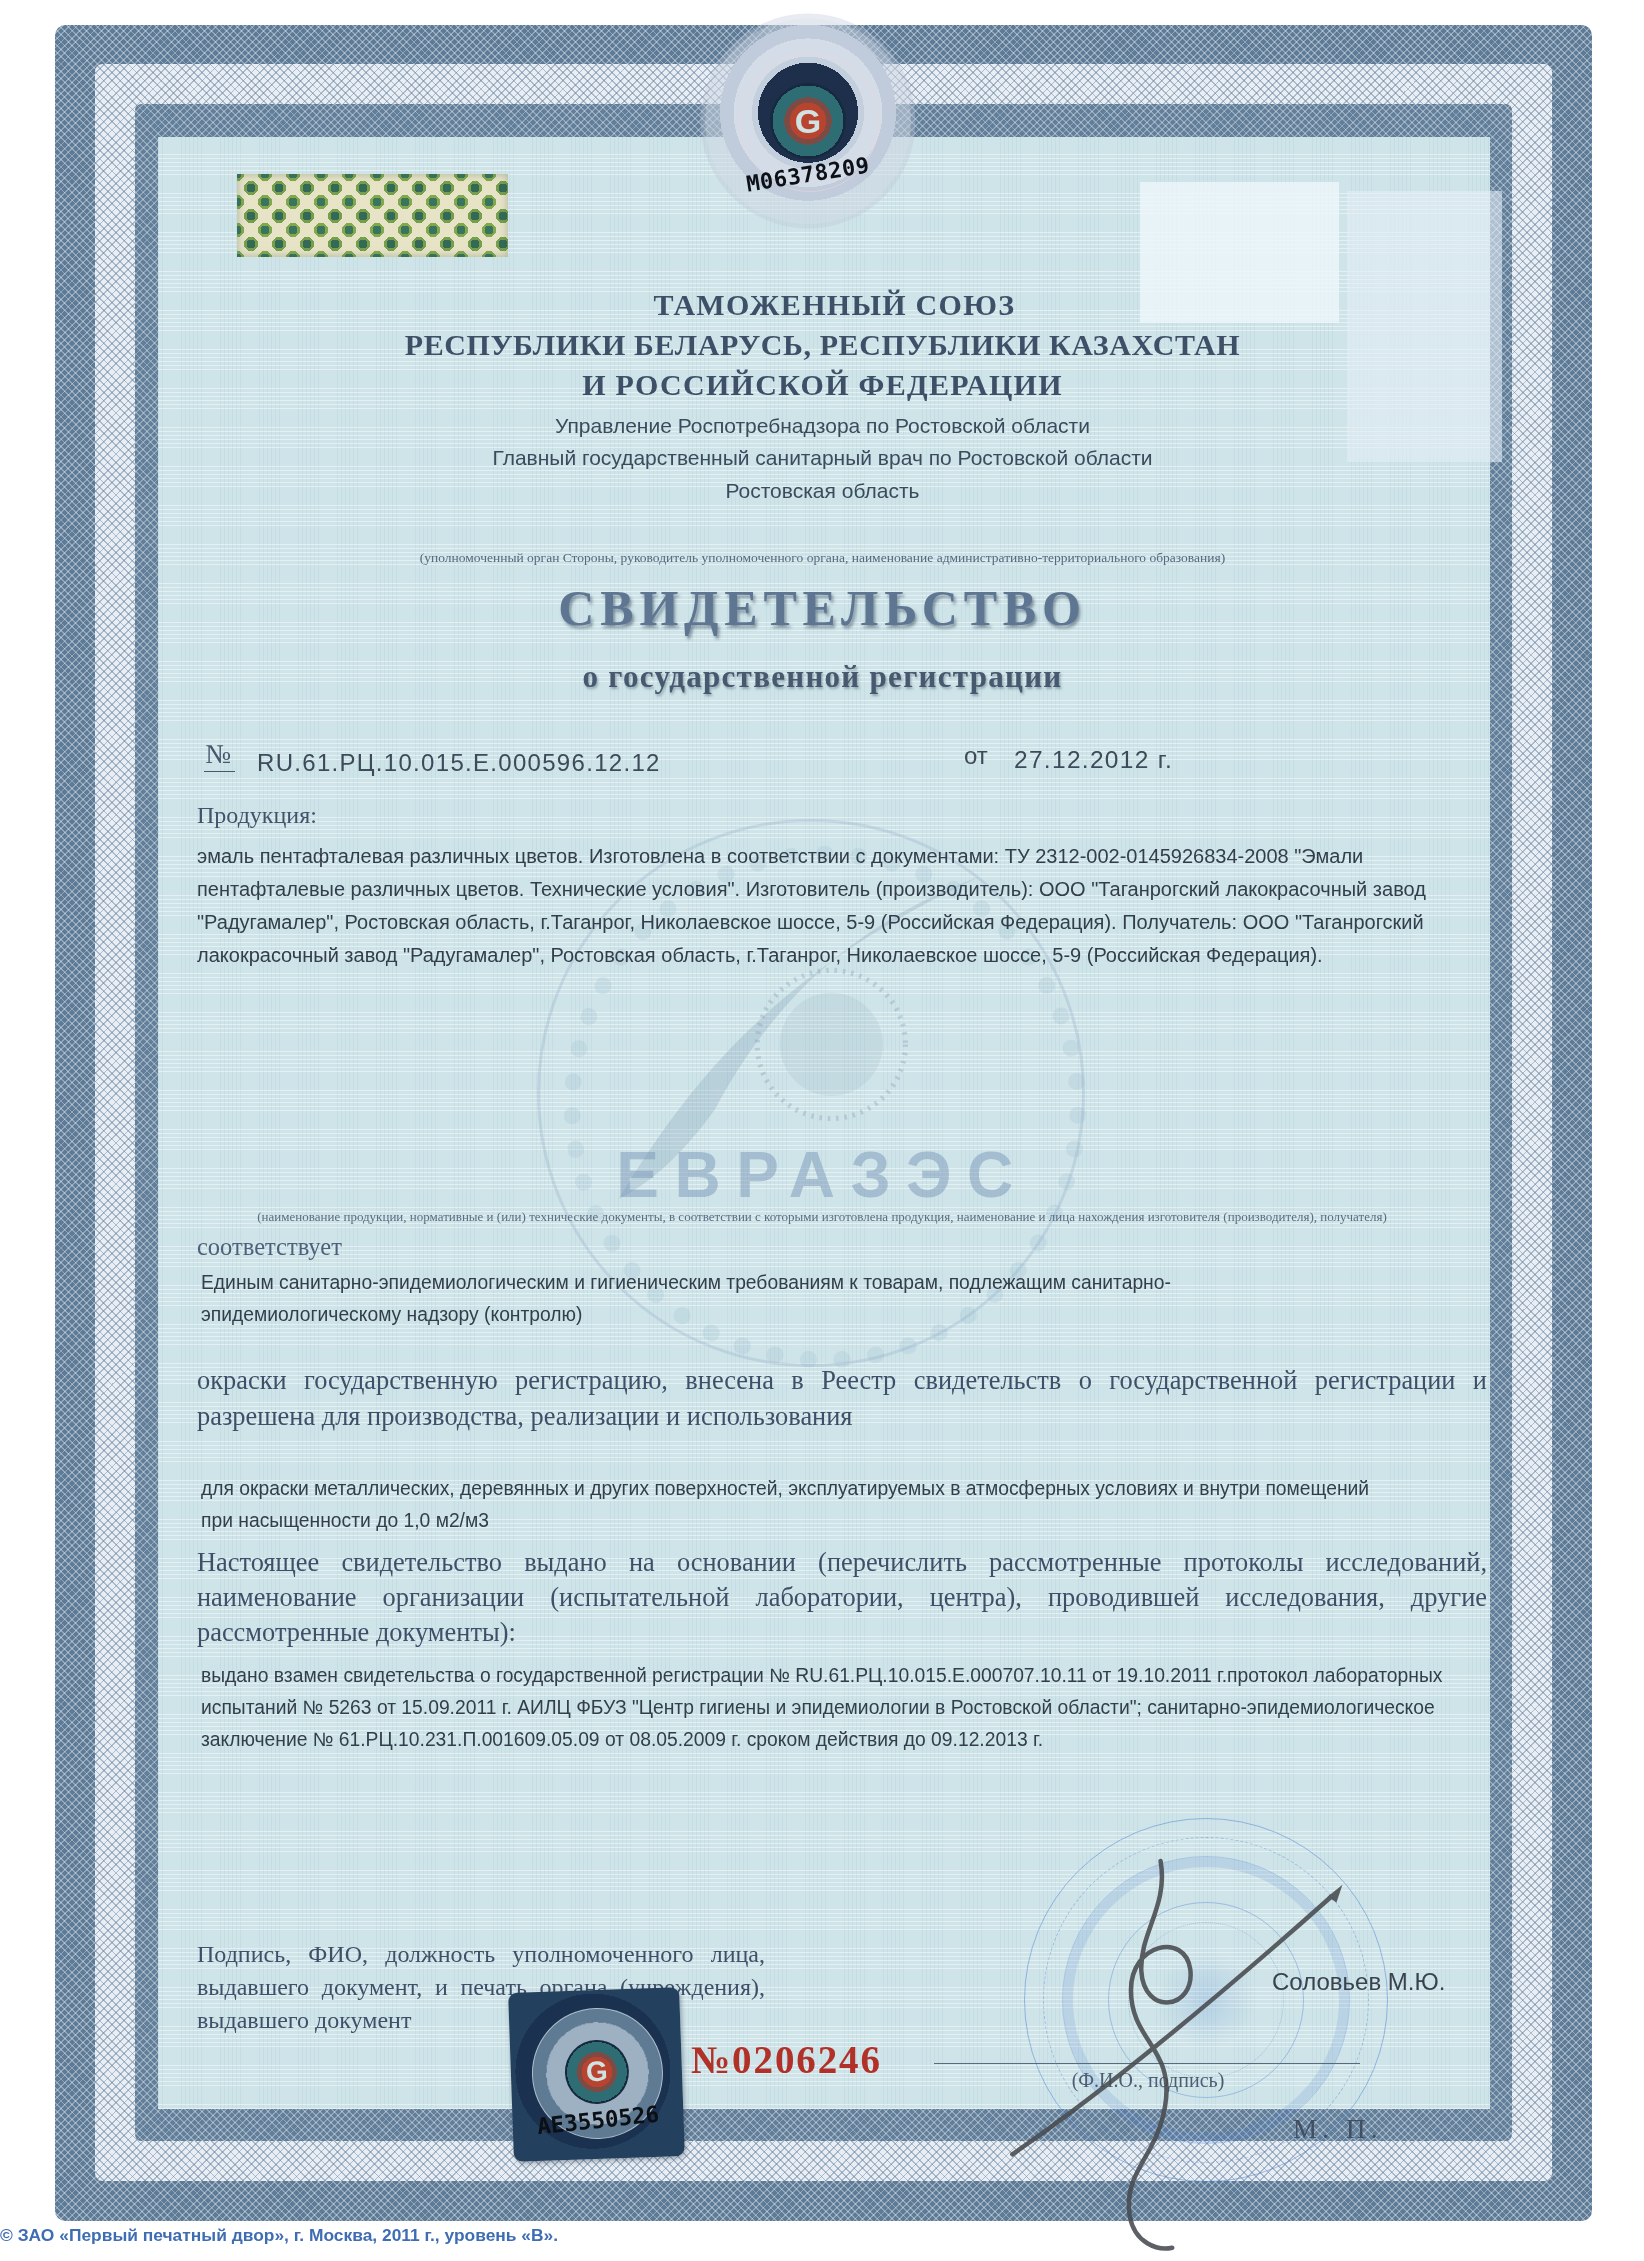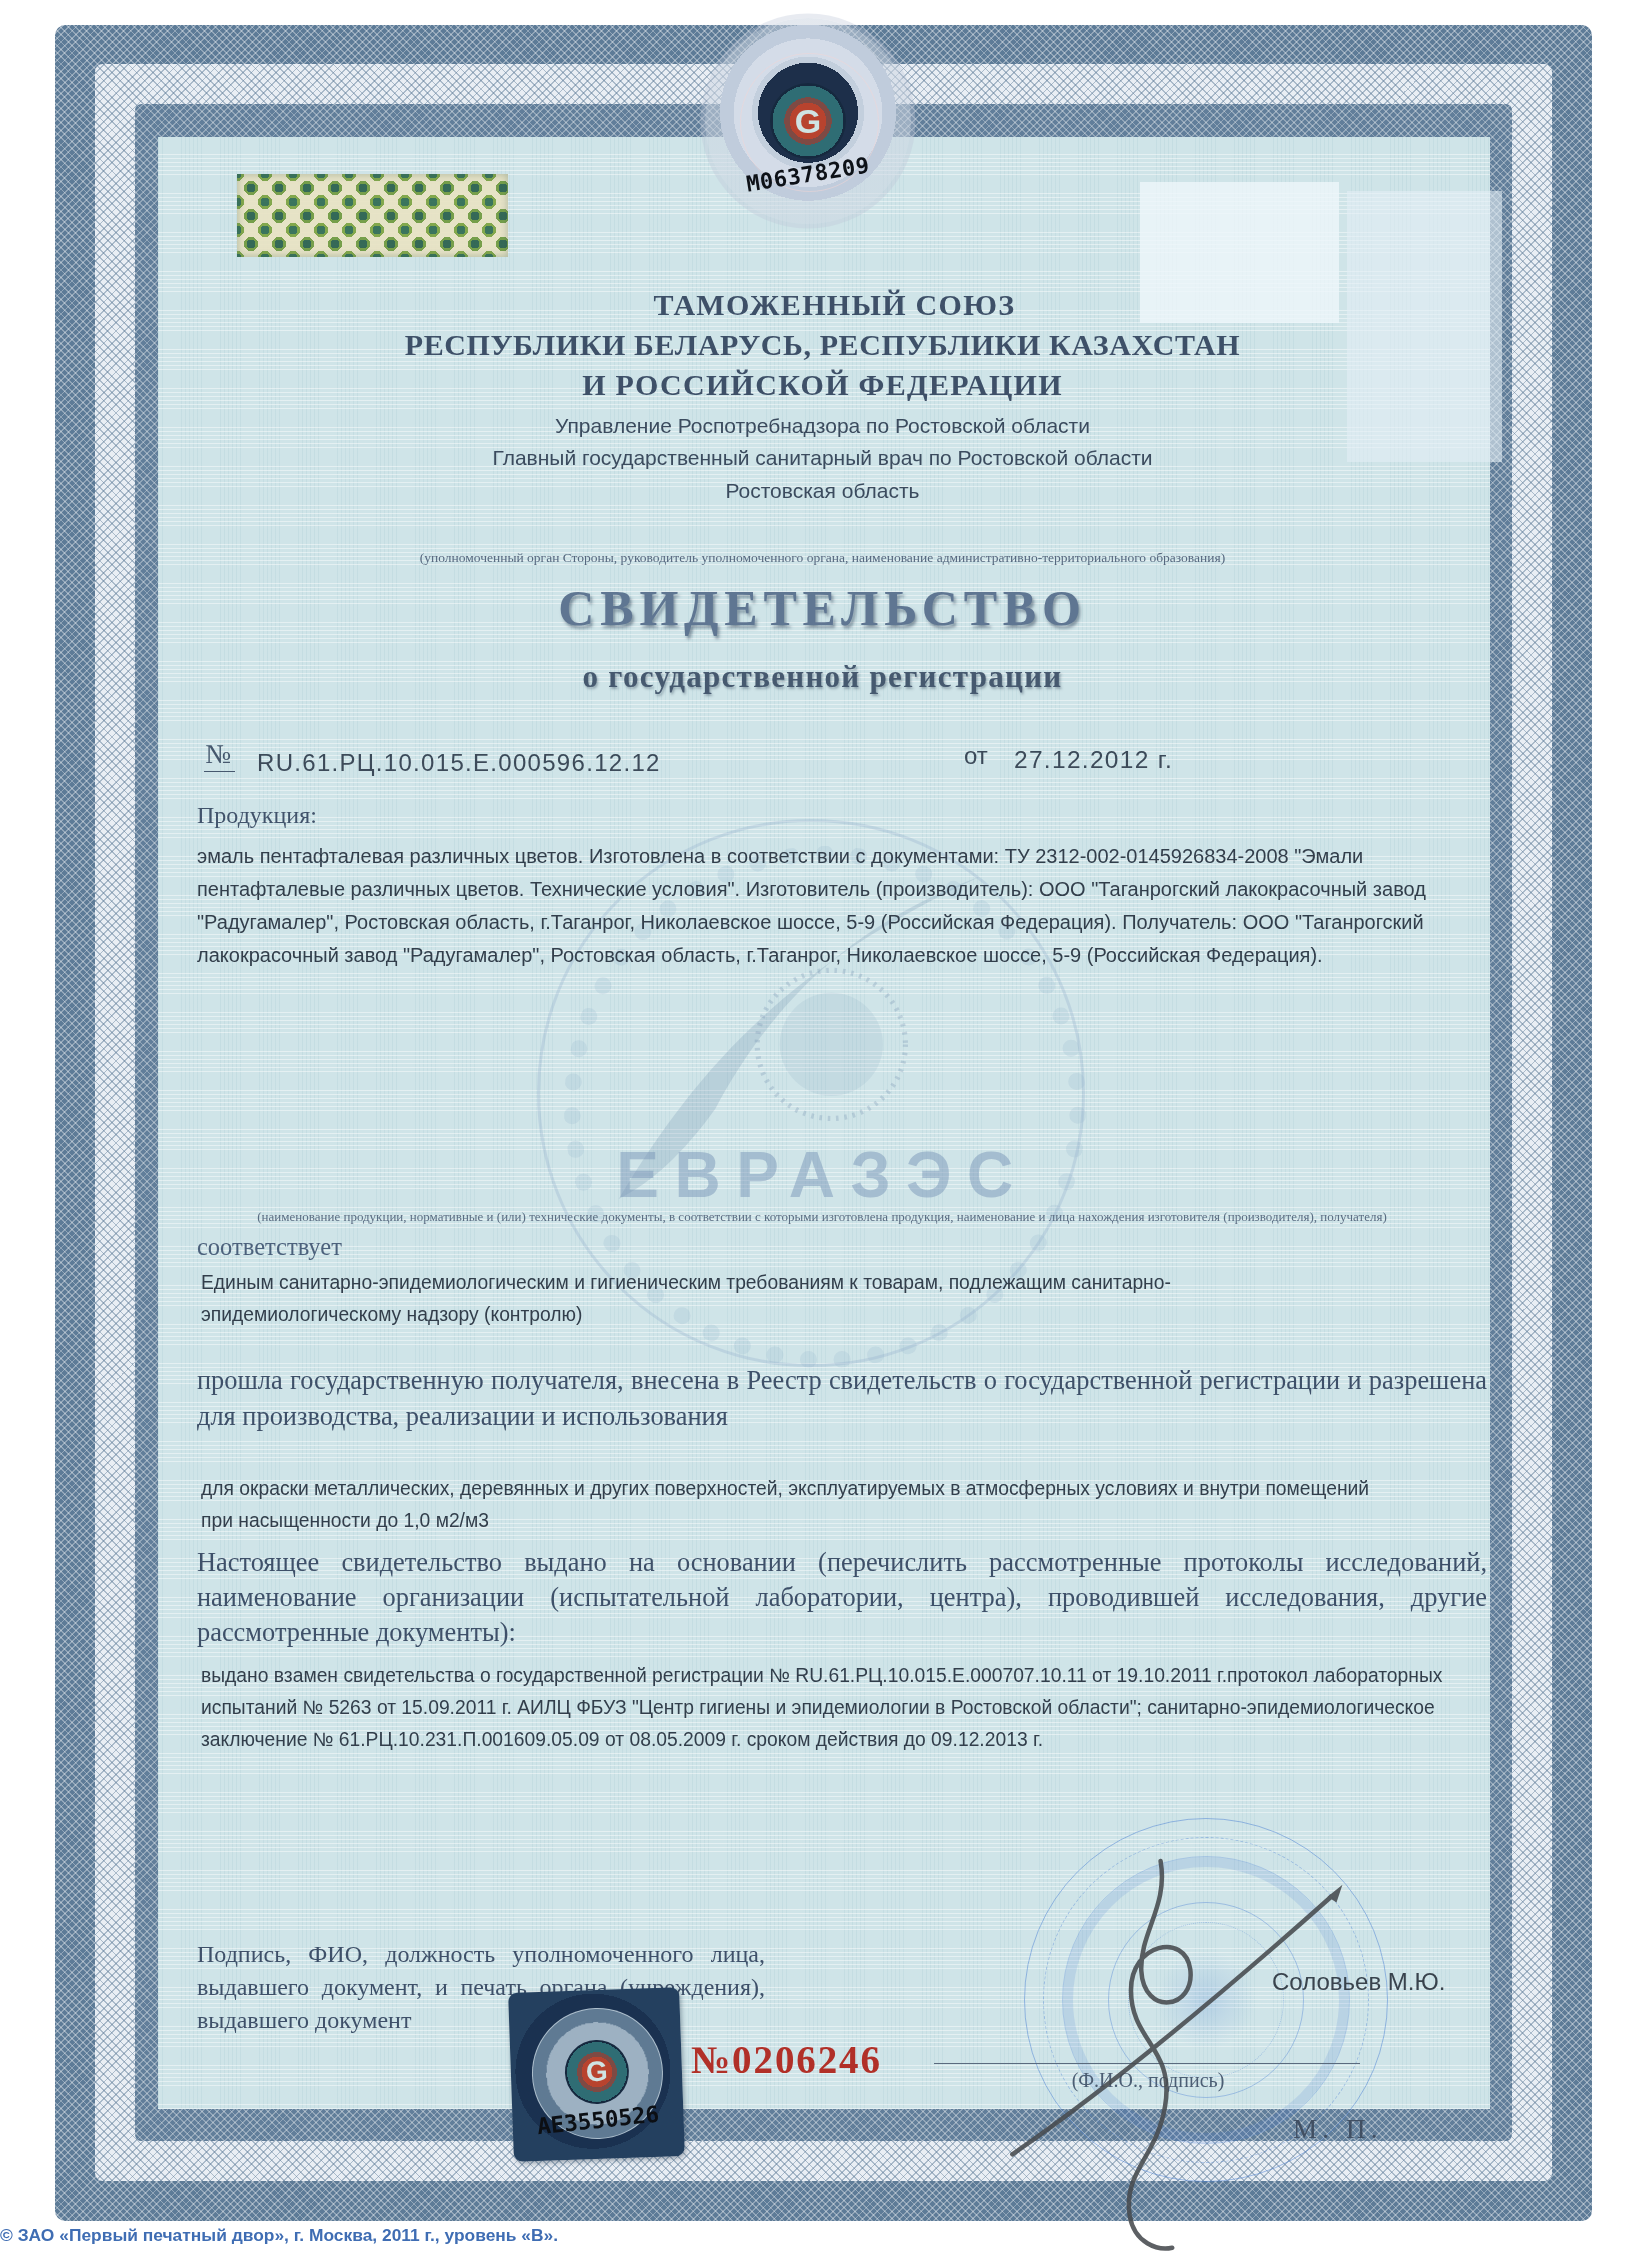--- a/index.html
+++ b/index.html
@@ -170,21 +170,21 @@
   <div class="abs fromlbl">от</div>
   <div class="abs dateval">27.12.2012 г.</div>
 
   <div class="abs body-serif prodlbl">Продукция:</div>
   <div class="abs body-sans prodtxt">эмаль пентафталевая различных цветов. Изготовлена в соответствии с документами: ТУ 2312-002-0145926834-2008 "Эмали пентафталевые различных цветов. Технические условия". Изготовитель (производитель): ООО "Таганрогский лакокрасочный завод "Радугамалер", Ростовская область, г.Таганрог, Николаевское шоссе, 5-9 (Российская Федерация).  Получатель: ООО "Таганрогский лакокрасочный завод "Радугамалер", Ростовская область, г.Таганрог, Николаевское шоссе, 5-9 (Российская Федерация).</div>
   <div class="abs cap2">(наименование продукции, нормативные и (или) технические документы, в соответствии с которыми изготовлена продукция, наименование и лица нахождения изготовителя (производителя), получателя)</div>
 
   <div class="abs body-serif sootv">соответствует</div>
   <div class="abs body-sans compl">Единым санитарно-эпидемиологическим и гигиеническим требованиям к товарам, подлежащим санитарно-эпидемиологическому надзору (контролю)</div>
 
-  <div class="abs body-serif just regtxt">прошла государственную получателя, внесена в Реестр свидетельств о государственной регистрации и разрешена для производства, реализации и использования</div>
+  <div class="abs body-serif just regtxt">окраски государственную регистрацию, внесена в Реестр свидетельств о государственной регистрации и разрешена для производства, реализации и использования</div>
   <div class="abs body-sans usage">для окраски металлических, деревянных и других поверхностей, эксплуатируемых в атмосферных условиях и внутри помещений при насыщенности до 1,0 м2/м3</div>
 
   <div class="abs body-serif just basislead">Настоящее свидетельство выдано на основании (перечислить рассмотренные протоколы исследований, наименование организации (испытательной лаборатории, центра), проводившей исследования, другие рассмотренные документы):</div>
   <div class="abs body-sans basistxt">выдано взамен свидетельства о государственной регистрации № RU.61.РЦ.10.015.Е.000707.10.11 от 19.10.2011 г.протокол лабораторных испытаний № 5263 от 15.09.2011 г. АИЛЦ ФБУЗ "Центр гигиены и эпидемиологии в Ростовской области"; санитарно-эпидемиологическое заключение № 61.РЦ.10.231.П.001609.05.09 от 08.05.2009 г. сроком действия до 09.12.2013 г.</div>
 
 
   <div class="abs stamp">
     <div class="s1"></div>
       <div class="s2"></div>
       <div class="s3"></div>

